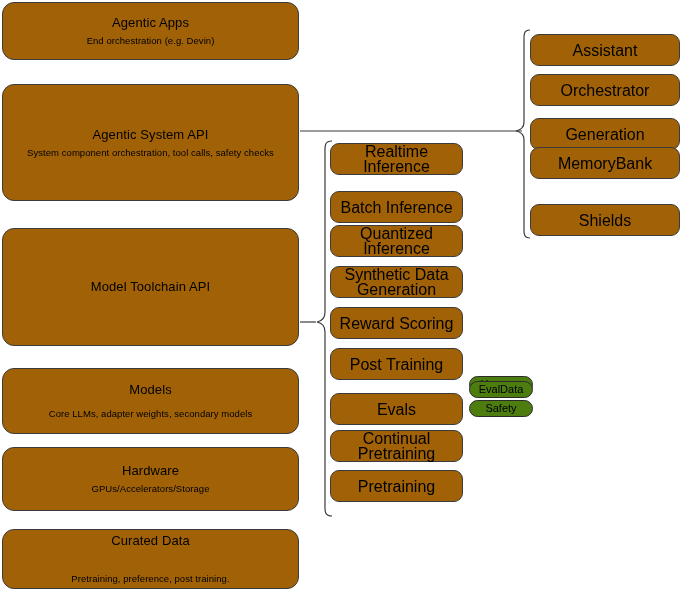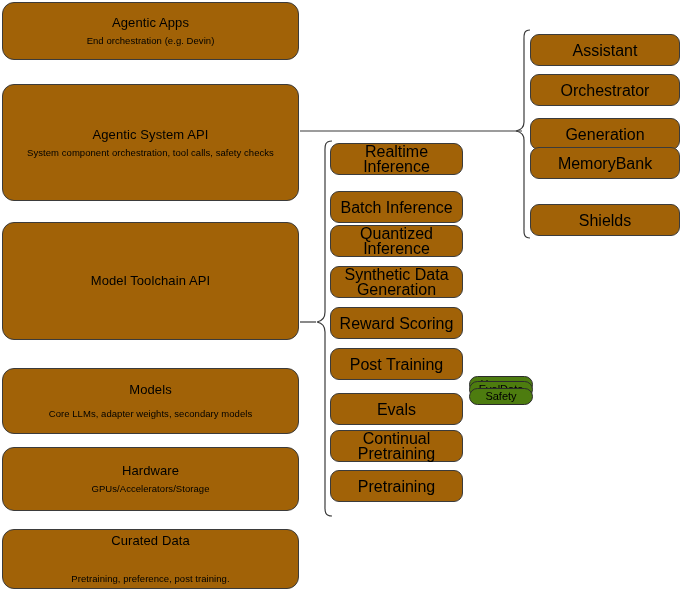--- a/index.html
+++ b/index.html
@@ -125,21 +125,21 @@
   <div class="box layer-box" style="top:2px;height:58px;">
     <div class="layer-title">Agentic Apps</div>
     <div class="layer-sub">End orchestration (e.g. Devin)</div>
   </div>
 
   <div class="box layer-box" style="top:84px;height:117px;">
     <div class="layer-title">Agentic System API</div>
     <div class="layer-sub">System component orchestration, tool calls, safety checks</div>
   </div>
 
-  <div class="box layer-box" style="top:222px;height:118px;">
+  <div class="box layer-box" style="top:228px;height:118px;">
     <div class="layer-title">Model Toolchain API</div>
   </div>
 
   <div class="box layer-box" style="top:368px;height:66px;gap:6px;">
     <div class="layer-title">Models</div>
     <div class="layer-sub">Core LLMs, adapter weights, secondary models</div>
   </div>
 
   <div class="box layer-box" style="top:447px;height:64px;">
     <div class="layer-title">Hardware</div>
@@ -178,21 +178,21 @@
   <div class="box pill-box mid-box" style="top:470px;">
     <span>Pretraining</span>
   </div>
 
   <div class="badge" style="left:469px;top:376px;">
     <span>Harness</span>
   </div>
   <div class="badge" style="left:469px;top:381px;">
     <span>EvalData</span>
   </div>
-  <div class="badge" style="left:469px;top:388px;">
+  <div class="badge" style="left:469px;top:400px;">
     <span>Safety</span>
   </div>
 
   <div class="box pill-box right-box" style="top:34px;">
     <span>Assistant</span>
   </div>
   <div class="box pill-box right-box" style="top:74px;">
     <span>Orchestrator</span>
   </div>
   <div class="box pill-box right-box" style="top:118px;">

